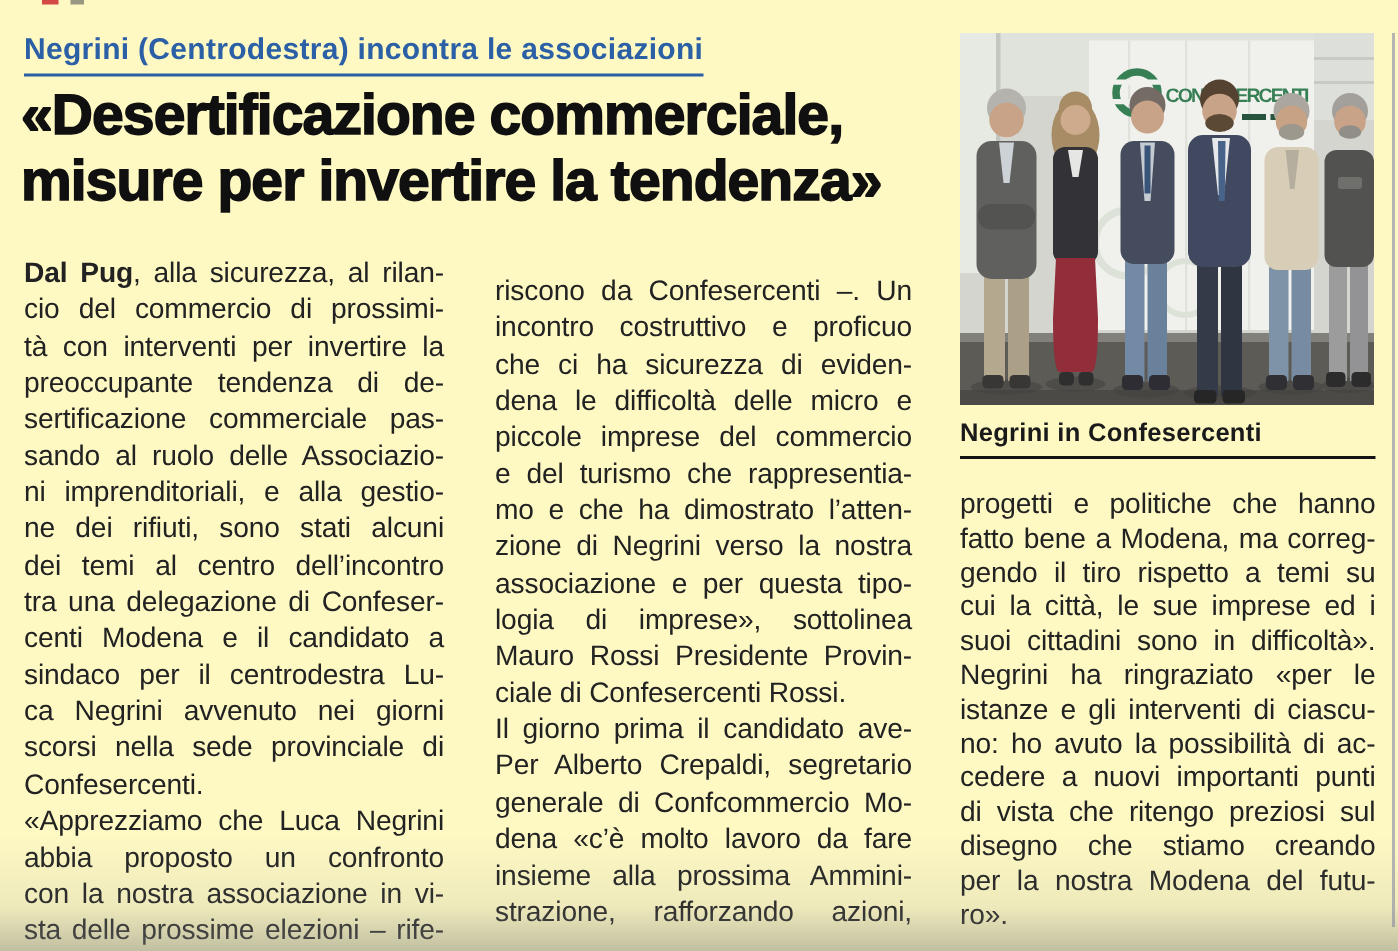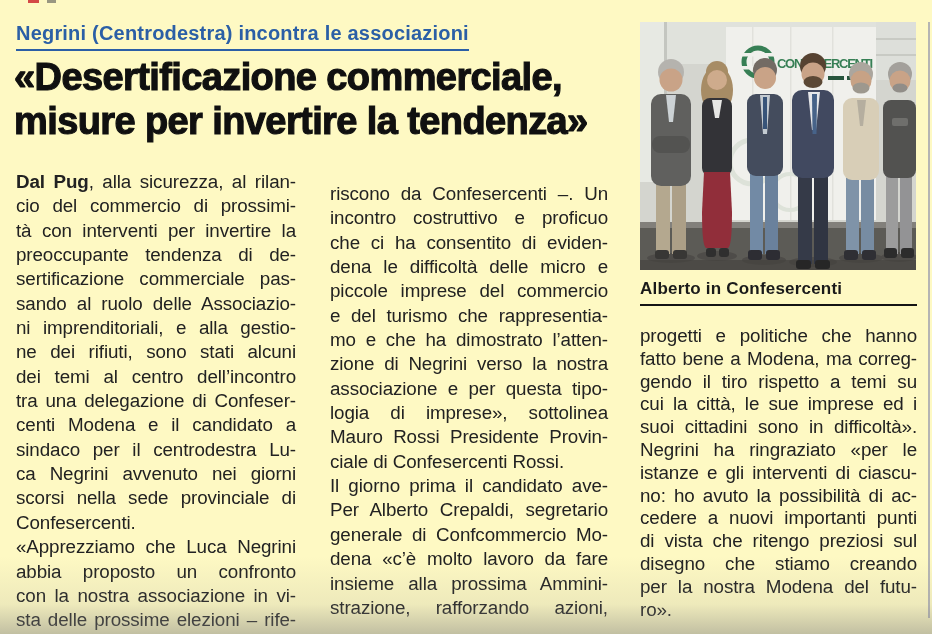--- a/index.html
+++ b/index.html
@@ -88,21 +88,21 @@
       <div class="tline">scorsi nella sede provinciale di</div>
       <div class="tline noj">Confesercenti.</div>
       <div class="tline">«Apprezziamo che Luca Negrini</div>
       <div class="tline">abbia proposto un confronto</div>
       <div class="tline">con la nostra associazione in vi-</div>
       <div class="tline">sta delle prossime elezioni – rife-</div>
     </div>
   <div class="col col2">
       <div class="tline">riscono da Confesercenti –. Un</div>
       <div class="tline">incontro costruttivo e proficuo</div>
-      <div class="tline">che ci ha consentito di eviden-</div>
+      <div class="tline">che ci ha sicurezza di eviden-</div>
       <div class="tline">dena le difficoltà delle micro e</div>
       <div class="tline">piccole imprese del commercio</div>
       <div class="tline">e del turismo che rappresentia-</div>
       <div class="tline">mo e che ha dimostrato l’atten-</div>
       <div class="tline">zione di Negrini verso la nostra</div>
       <div class="tline">associazione e per questa tipo-</div>
       <div class="tline">logia di imprese», sottolinea</div>
       <div class="tline">Mauro Rossi Presidente Provin-</div>
       <div class="tline noj">ciale di Confesercenti Rossi.</div>
       <div class="tline">Il giorno prima il candidato ave-</div>
@@ -221,21 +221,21 @@
         <rect x="252" y="96" width="16" height="8" rx="2" fill="#6a6a67"></rect>
         <circle cx="260" cy="52" r="12" fill="#a19e98"></circle>
         <circle cx="260" cy="59" r="10.5" fill="#c9a183"></circle>
         <ellipse cx="260" cy="66" rx="7.5" ry="4.5" fill="#8e8a84"></ellipse>
       </g>
 
       <rect width="276" height="248" fill="#cfcec9" opacity="0.06"></rect>
     </svg>
   </figure>
 
-  <div class="caption">Alberto in Confesercenti</div>
+  <div class="caption">Negrini in Confesercenti</div>
   <div class="caption-rule"></div>
 
   <div class="col col3">
       <div class="tline">progetti e politiche che hanno</div>
       <div class="tline">fatto bene a Modena, ma correg-</div>
       <div class="tline">gendo il tiro rispetto a temi su</div>
       <div class="tline">cui la città, le sue imprese ed i</div>
       <div class="tline">suoi cittadini sono in difficoltà».</div>
       <div class="tline">Negrini ha ringraziato «per le</div>
       <div class="tline">istanze e gli interventi di ciascu-</div>

